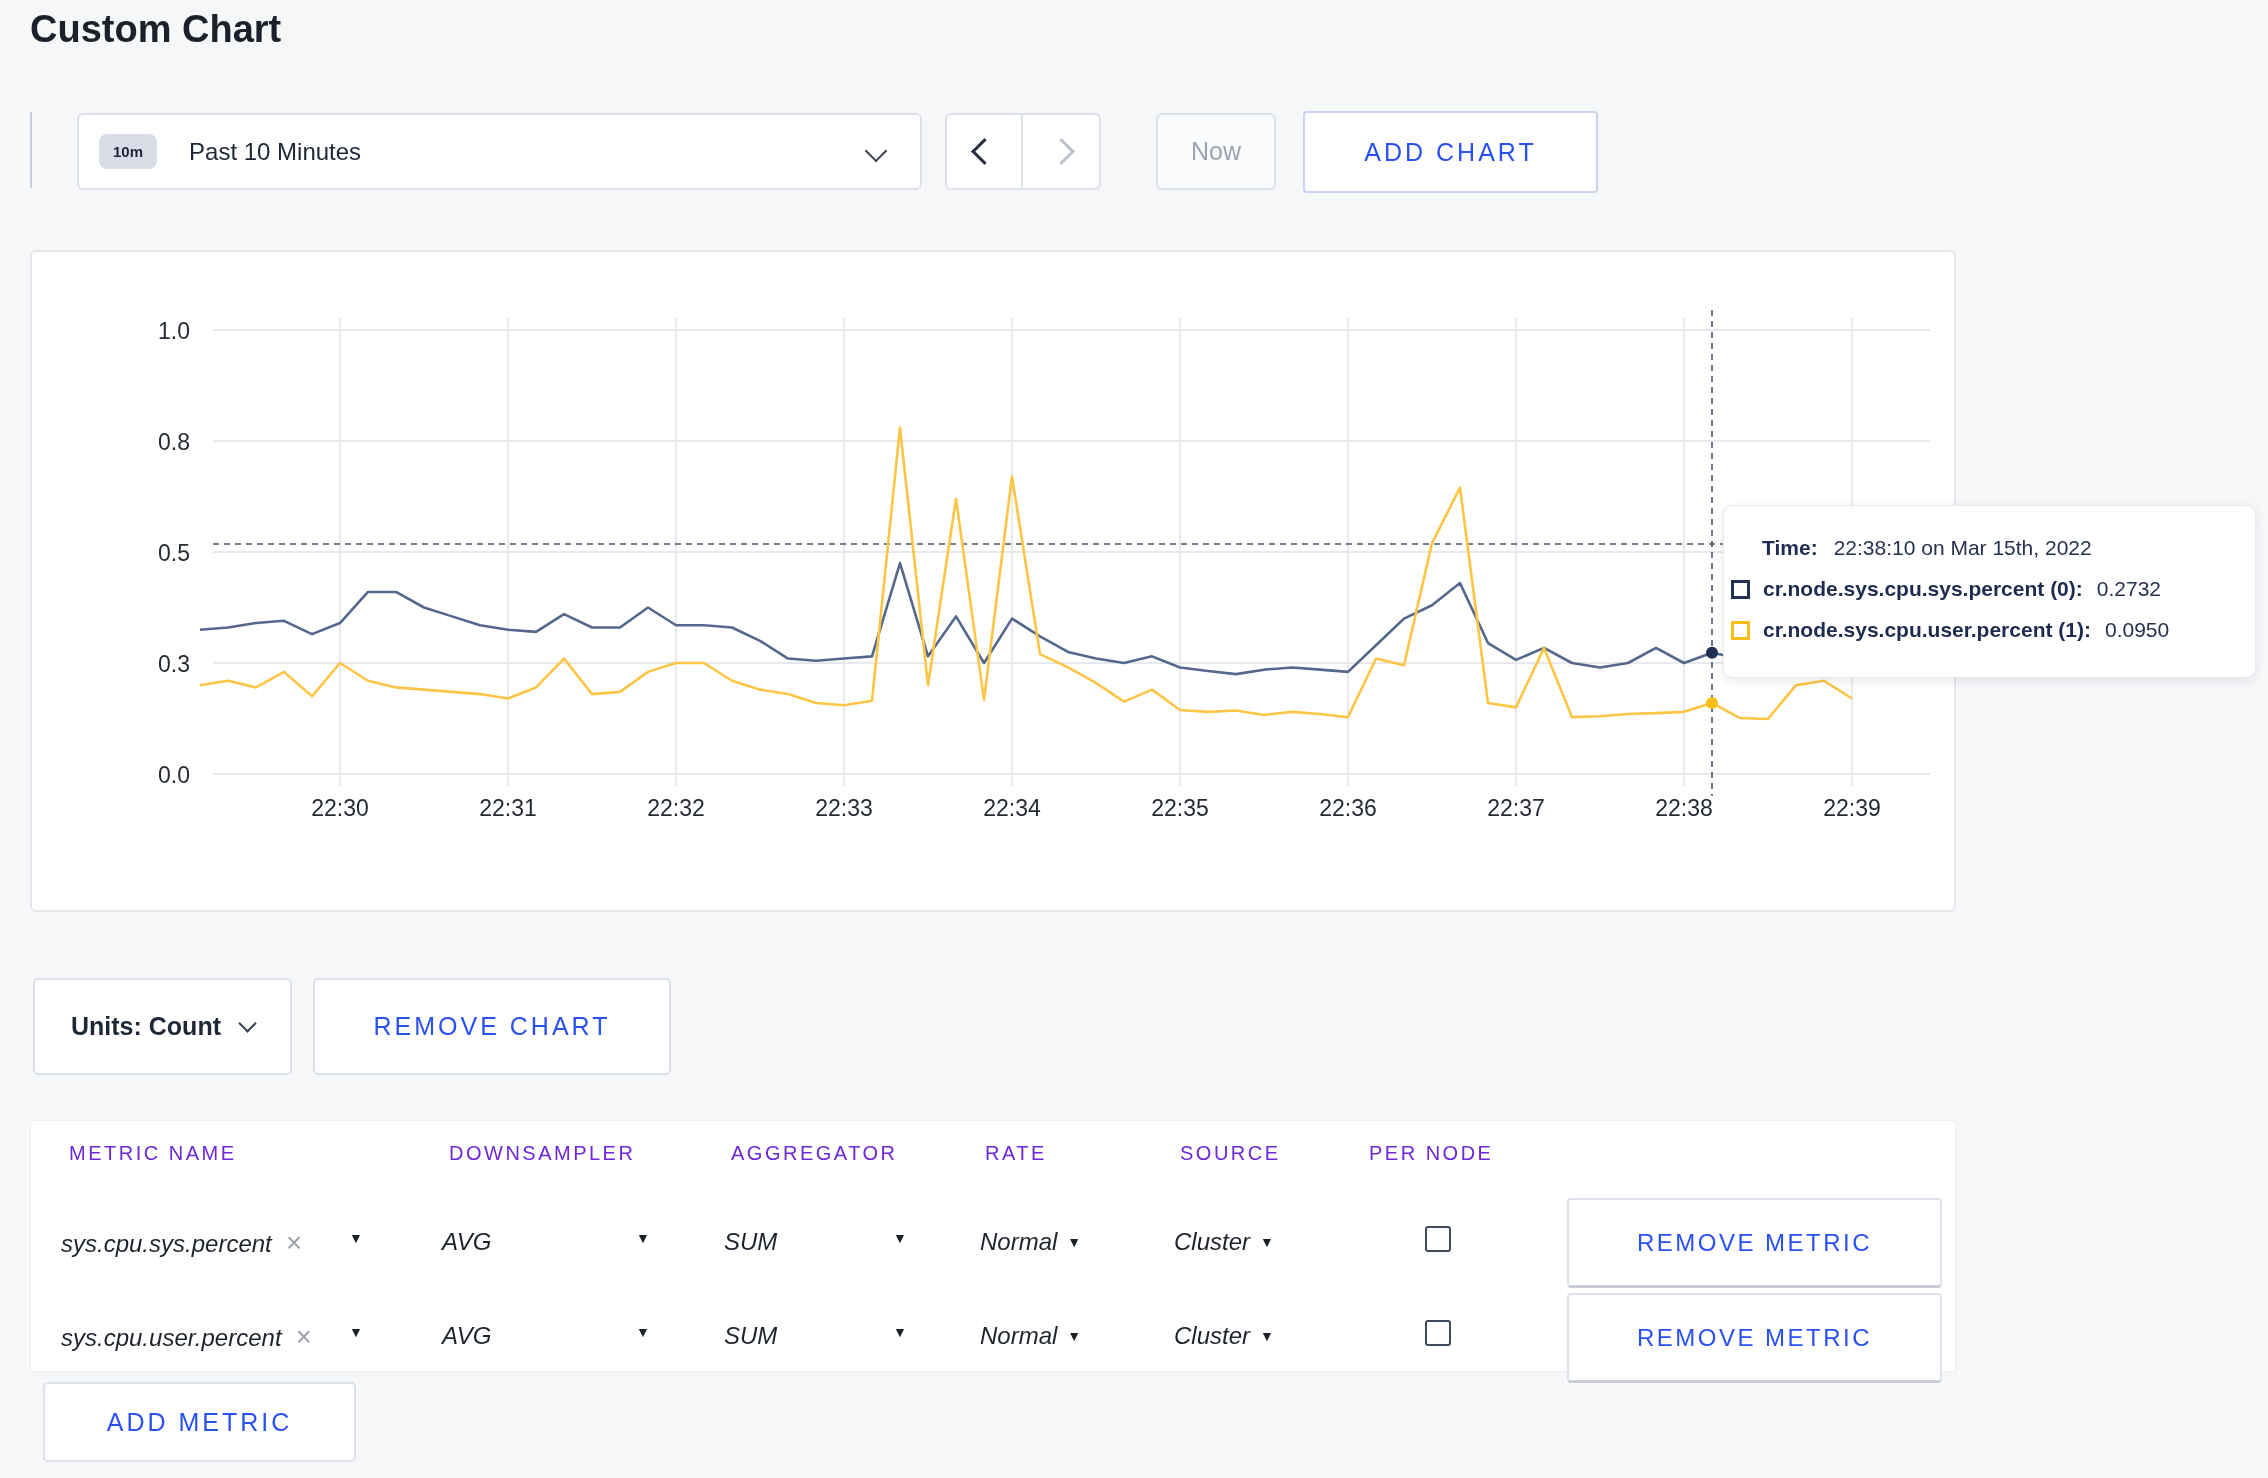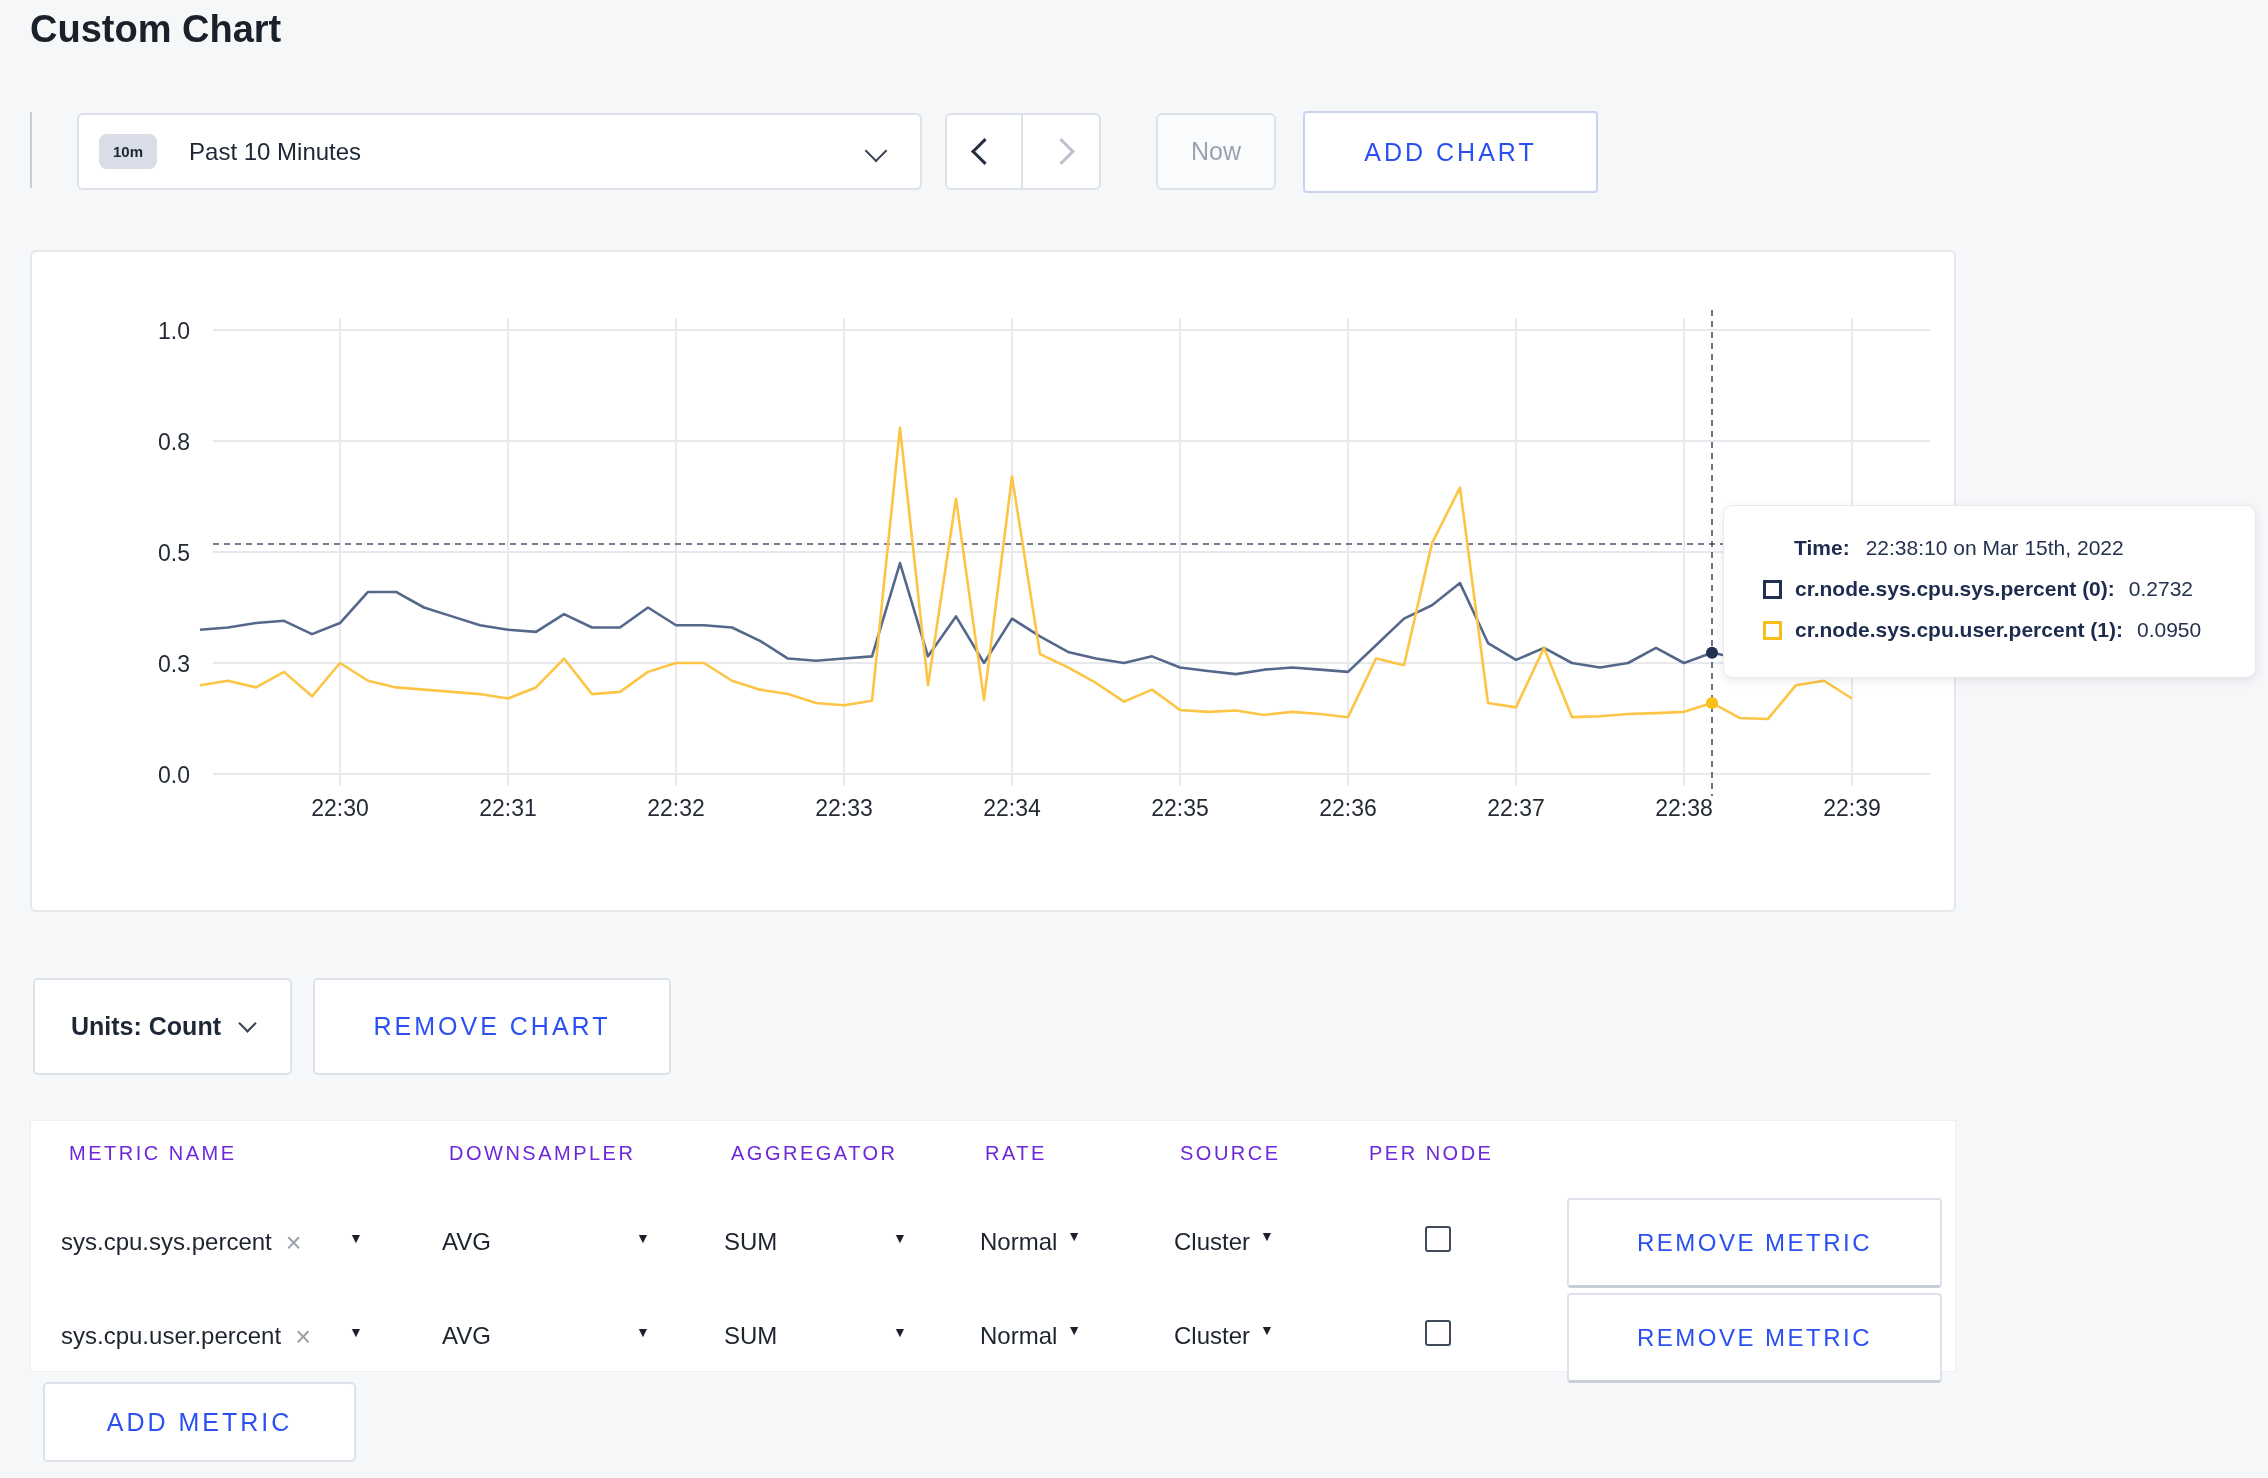--- a/index.html
+++ b/index.html
@@ -26,35 +26,35 @@
   .chev-l{width:16px;height:16px;border-left:3.5px solid #242e3f;border-bottom:3.5px solid #242e3f;transform:rotate(45deg);}
   .chev-r{width:16px;height:16px;border-right:3.5px solid #bcc2cd;border-top:3.5px solid #bcc2cd;transform:rotate(45deg);}
   #now-button{left:1119px;top:113px;width:120px;height:77px;background:#fafbfc;color:#9aa3b2;font-size:25px;margin-left:37px;}
   .blue-btn{color:#2a50f2;letter-spacing:3px;font-size:25px;font-weight:500;}
   #add-chart-button{left:1303px;top:111px;width:295px;height:82px;border-color:#c9d2ee;border-radius:4px;}
   
   #chart-card{left:30px;top:250px;width:1926px;height:662px;background:#fff;border:2px solid #e4e7ec;border-radius:6px;box-sizing:border-box;}
   #plot{left:30px;top:250px;width:1926px;height:662px;}
   
   #tooltip{left:1723px;top:505px;width:533px;height:173px;background:#fff;border:1px solid #e9eaef;border-radius:10px;
-    box-shadow:0 3px 10px rgba(40,50,70,.10);z-index:5;padding:30px 0 0 39px;box-sizing:border-box;font-size:21px;color:#25314f;}
+    box-shadow:0 3px 10px rgba(40,50,70,.10);z-index:5;padding:30px 0 0 7px;box-sizing:border-box;font-size:21px;color:#25314f;}
   .tt-row{display:flex;align-items:center;margin-bottom:17px;}
   .tt-time-label{font-weight:bold;color:#1d2c4e;margin-left:31px;margin-right:16px;}
   .swatch{width:19px;height:19px;border:3.5px solid;box-sizing:border-box;margin-right:13px;background:#fff;}
   .swatch-0{border-color:#1f3050;}
   .swatch-1{border-color:#f7bf17;}
   .tt-label{font-weight:bold;color:#1d2c4e;margin-right:14px;}
   
   #units-button{left:33px;top:978px;width:259px;height:97px;border-radius:5px;font-weight:bold;font-size:25px;color:#1d2736;gap:20px;}
   #units-chevron{width:11px;height:11px;border-width:2px;margin-top:-6px;}
   #remove-chart-button{left:313px;top:978px;width:358px;height:97px;border-radius:5px;}
   
   #table-card{left:30px;top:1120px;width:1926px;height:252px;background:#fff;border:1px solid #edeff2;box-sizing:border-box;}
   .th{position:absolute;top:1142px;font-size:20px;letter-spacing:2.5px;color:#6d28d9;font-weight:400;}
-  .cell{position:absolute;font-size:24px;color:#1d242e;display:flex;align-items:flex-start;}
+  .cell{position:absolute;font-size:24px;color:#1d242e;display:flex;align-items:center;font-style:italic;}
   .x-icon{color:#9aa0ab;font-size:27px;margin-left:14px;cursor:pointer;}
   .caret{font-size:14px;color:#1b2129;cursor:pointer;}
   .checkbox{position:absolute;width:26px;height:26px;border:2px solid #3f4a5a;border-radius:3px;background:#fff;box-sizing:border-box;cursor:pointer;}
   .rm-btn{position:absolute;left:1567px;width:375px;height:90px;background:#fff;border:2px solid #dde1ec;border-bottom:3px solid #c9ced9;border-radius:4px;
     display:flex;align-items:center;justify-content:center;font-size:24px;letter-spacing:2.5px;color:#2a50f2;font-weight:500;cursor:pointer;box-sizing:border-box;}
   #add-metric-button{left:43px;top:1382px;width:313px;height:80px;border-radius:5px;}
 </style>
 </head>
 <body>
 

